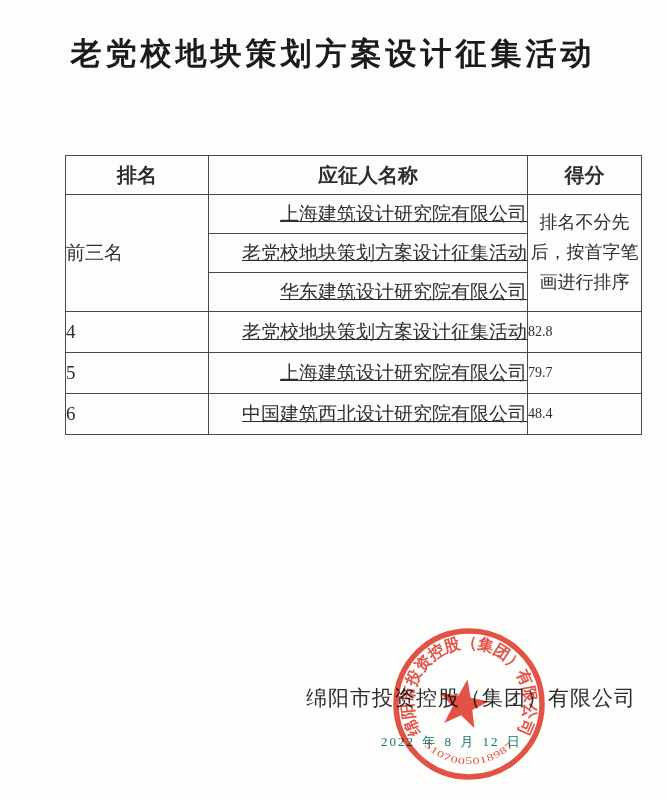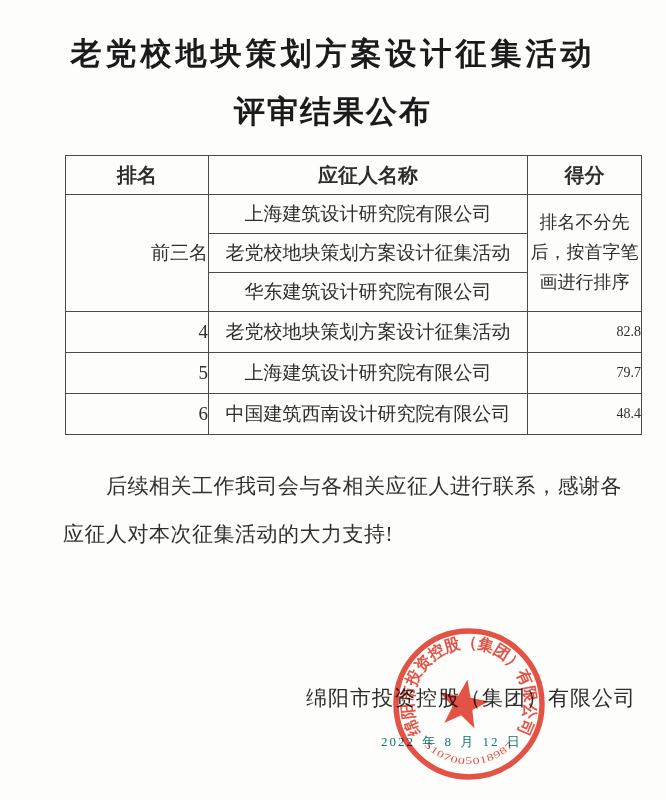--- a/index.html
+++ b/index.html
@@ -42,28 +42,29 @@
   th.col-rank{width:142px;}
   th.col-name{width:318px;}
   th.col-score{width:113px;}
   table.results th{
     height:38px;
     font-weight:bold;
     font-size:20px;
     text-align:center;
   }
   td.rank-cell, td.score-cell{
-    text-align:right;
+    text-align:left;
     vertical-align:middle;
   }
   td.name-cell{
     height:38px;
-    text-align:center;
+    text-align:right;
     vertical-align:middle;
     padding-left:10px;
+    text-decoration:underline;
   }
   td.score-cell{font-size:14px;}
   tr.ranked-row td{height:40px;}
   td.note-cell{
     vertical-align:middle;
     text-align:center;
     padding-left:8px;
     font-size:18px;
     line-height:1.65;
     white-space:pre-line;
@@ -120,21 +121,20 @@
   }
   .stamp .ring-text{font-size:16px;}
   .stamp .code-text{font-size:9.5px;font-weight:normal;letter-spacing:0.5px;}
 </style>
 </head>
 <body>
 
 <div class="page">
 
   <div class="title-line title-line-1">老党校地块策划方案设计征集活动</div>
-  <div class="title-line title-line-2">评审结果公布</div>
 
   <table class="results">
     <thead>
       <tr>
         <th class="col-rank">排名</th>
         <th class="col-name">应征人名称</th>
         <th class="col-score">得分</th>
       </tr>
     </thead>
     <tbody>
@@ -156,27 +156,26 @@
         <td class="name-cell">老党校地块策划方案设计征集活动</td>
         <td class="score-cell">82.8</td>
       </tr>
       <tr class="ranked-row">
         <td class="rank-cell">5</td>
         <td class="name-cell">上海建筑设计研究院有限公司</td>
         <td class="score-cell">79.7</td>
       </tr>
       <tr class="ranked-row">
         <td class="rank-cell">6</td>
-        <td class="name-cell">中国建筑西南设计研究院有限公司</td>
+        <td class="name-cell">中国建筑西北设计研究院有限公司</td>
         <td class="score-cell">48.4</td>
       </tr>
     </tbody>
   </table>
 
-  <div class="closing-paragraph">后续相关工作我司会与各相关应征人进行联系，感谢各应征人对本次征集活动的大力支持!</div>
 
   <div class="signature-company">绵阳市投资控股（集团）有限公司</div>
   <div class="signature-date">2022 年 8 月 12 日</div>
 
   <div class="stamp">
     <svg width="158" height="158" viewBox="0 0 158 158">
       <circle class="ring" cx="79" cy="79" r="73"></circle>
       <polygon class="star" transform="translate(73,80) rotate(10)" points="0,-26 6.2,-8.5 24.7,-8 10,3.2 15.3,21 0,10.5 -15.3,21 -10,3.2 -24.7,-8 -6.2,-8.5"></polygon>
       <defs>
         <path id="ringPath" d="M 33.1 111.1 A 56 56 0 1 1 124.9 111.1" fill="none"></path>

